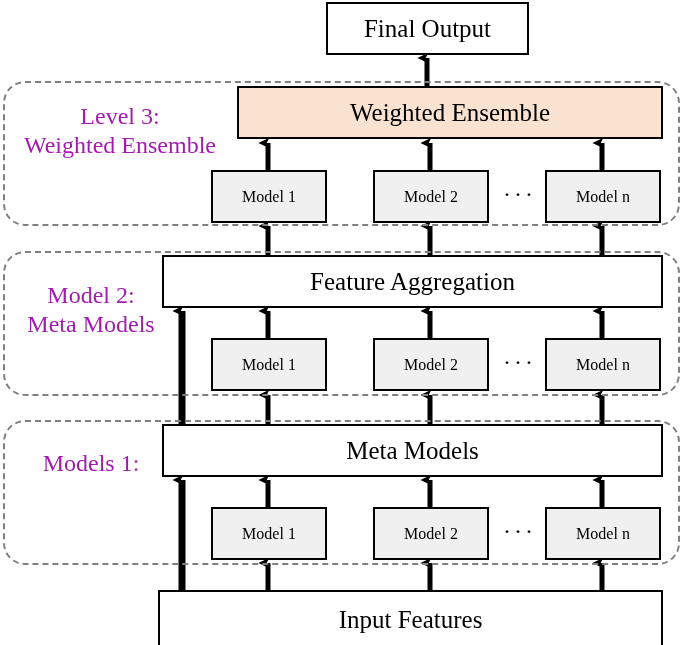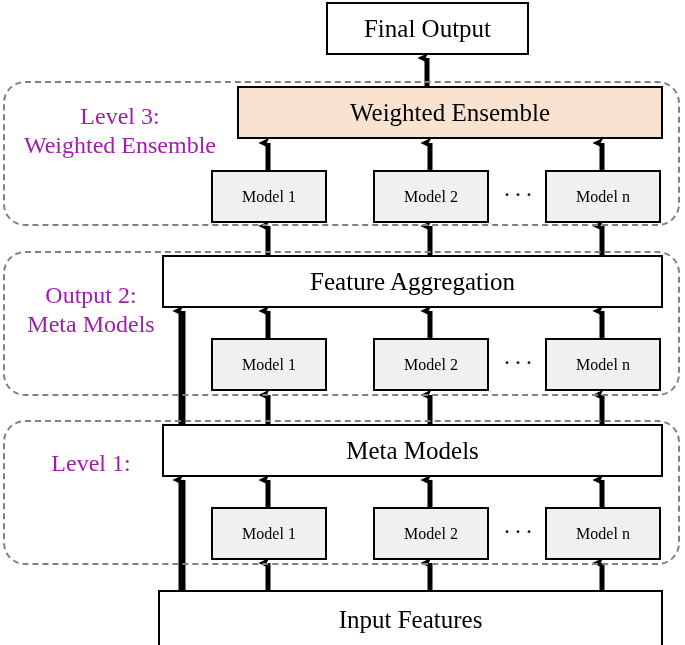--- a/index.html
+++ b/index.html
@@ -128,42 +128,42 @@
   <div class="box box-grey fs-23" style="left:373px; top:170px; width:116px; height:53px;">
     <span>Model 2</span>
   </div>
   <div class="dots fs-24" style="left:503px; top:182px;">···</div>
   <div class="box box-grey fs-23" style="left:545px; top:170px; width:116px; height:53px;">
     <span>Model n</span>
   </div>
 
   <div class="group" style="left:3px; top:251px; width:677px; height:145px;"></div>
   <div class="level-label fs-24" style="left:3px; top:281px; width:176px;">
-    <div>Output 2:</div>
+    <div>Model 2:</div>
     <div>Meta Models</div>
   </div>
 
   <div class="box box-white fs-25" style="left:162px; top:255px; width:501px; height:53px;">
     <span>Feature Aggregation</span>
   </div>
 
   <div class="box box-grey fs-23" style="left:211px; top:338px; width:116px; height:53px;">
     <span>Model 1</span>
   </div>
   <div class="box box-grey fs-23" style="left:373px; top:338px; width:116px; height:53px;">
     <span>Model 2</span>
   </div>
   <div class="dots fs-24" style="left:503px; top:350px;">···</div>
   <div class="box box-grey fs-23" style="left:545px; top:338px; width:116px; height:53px;">
     <span>Model n</span>
   </div>
 
   <div class="group" style="left:3px; top:420px; width:677px; height:145px;"></div>
   <div class="level-label fs-24" style="left:3px; top:449px; width:176px;">
-    <div>Level 1:</div>
+    <div>Models 1:</div>
   </div>
 
   <div class="box box-white fs-25" style="left:162px; top:424px; width:501px; height:53px;">
     <span>Meta Models</span>
   </div>
 
   <div class="box box-grey fs-23" style="left:211px; top:507px; width:116px; height:53px;">
     <span>Model 1</span>
   </div>
   <div class="box box-grey fs-23" style="left:373px; top:507px; width:116px; height:53px;">

